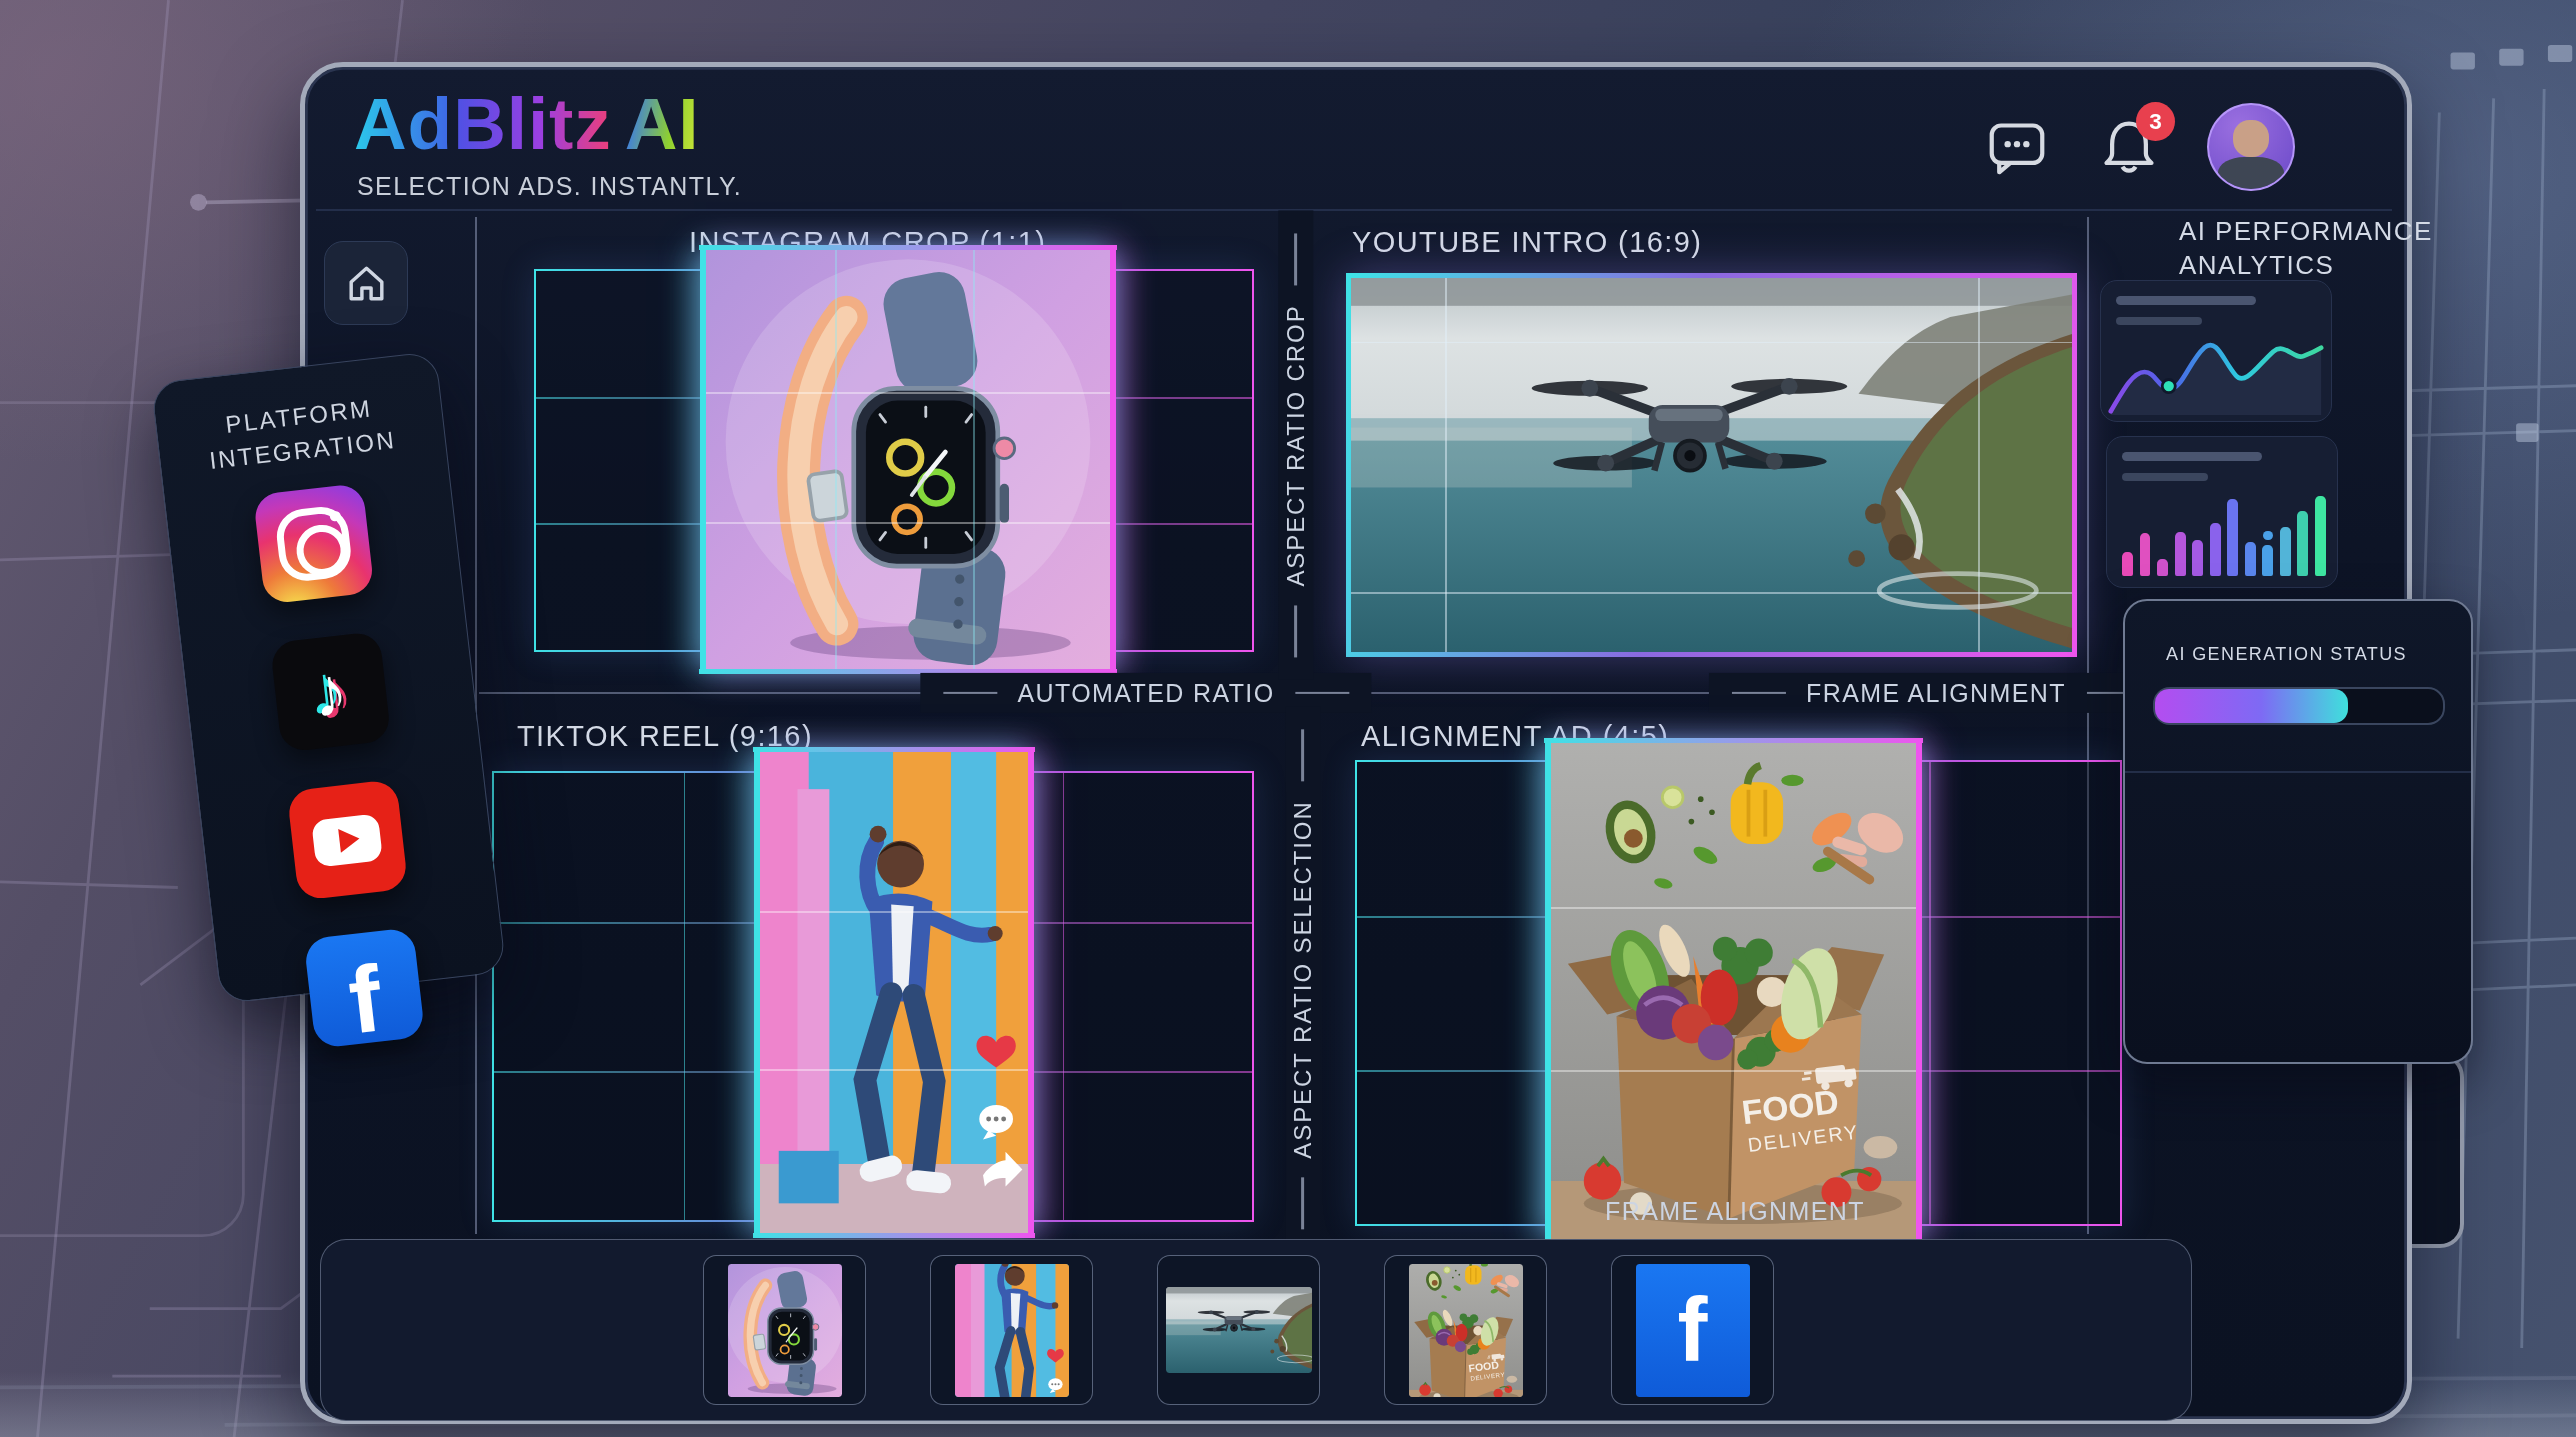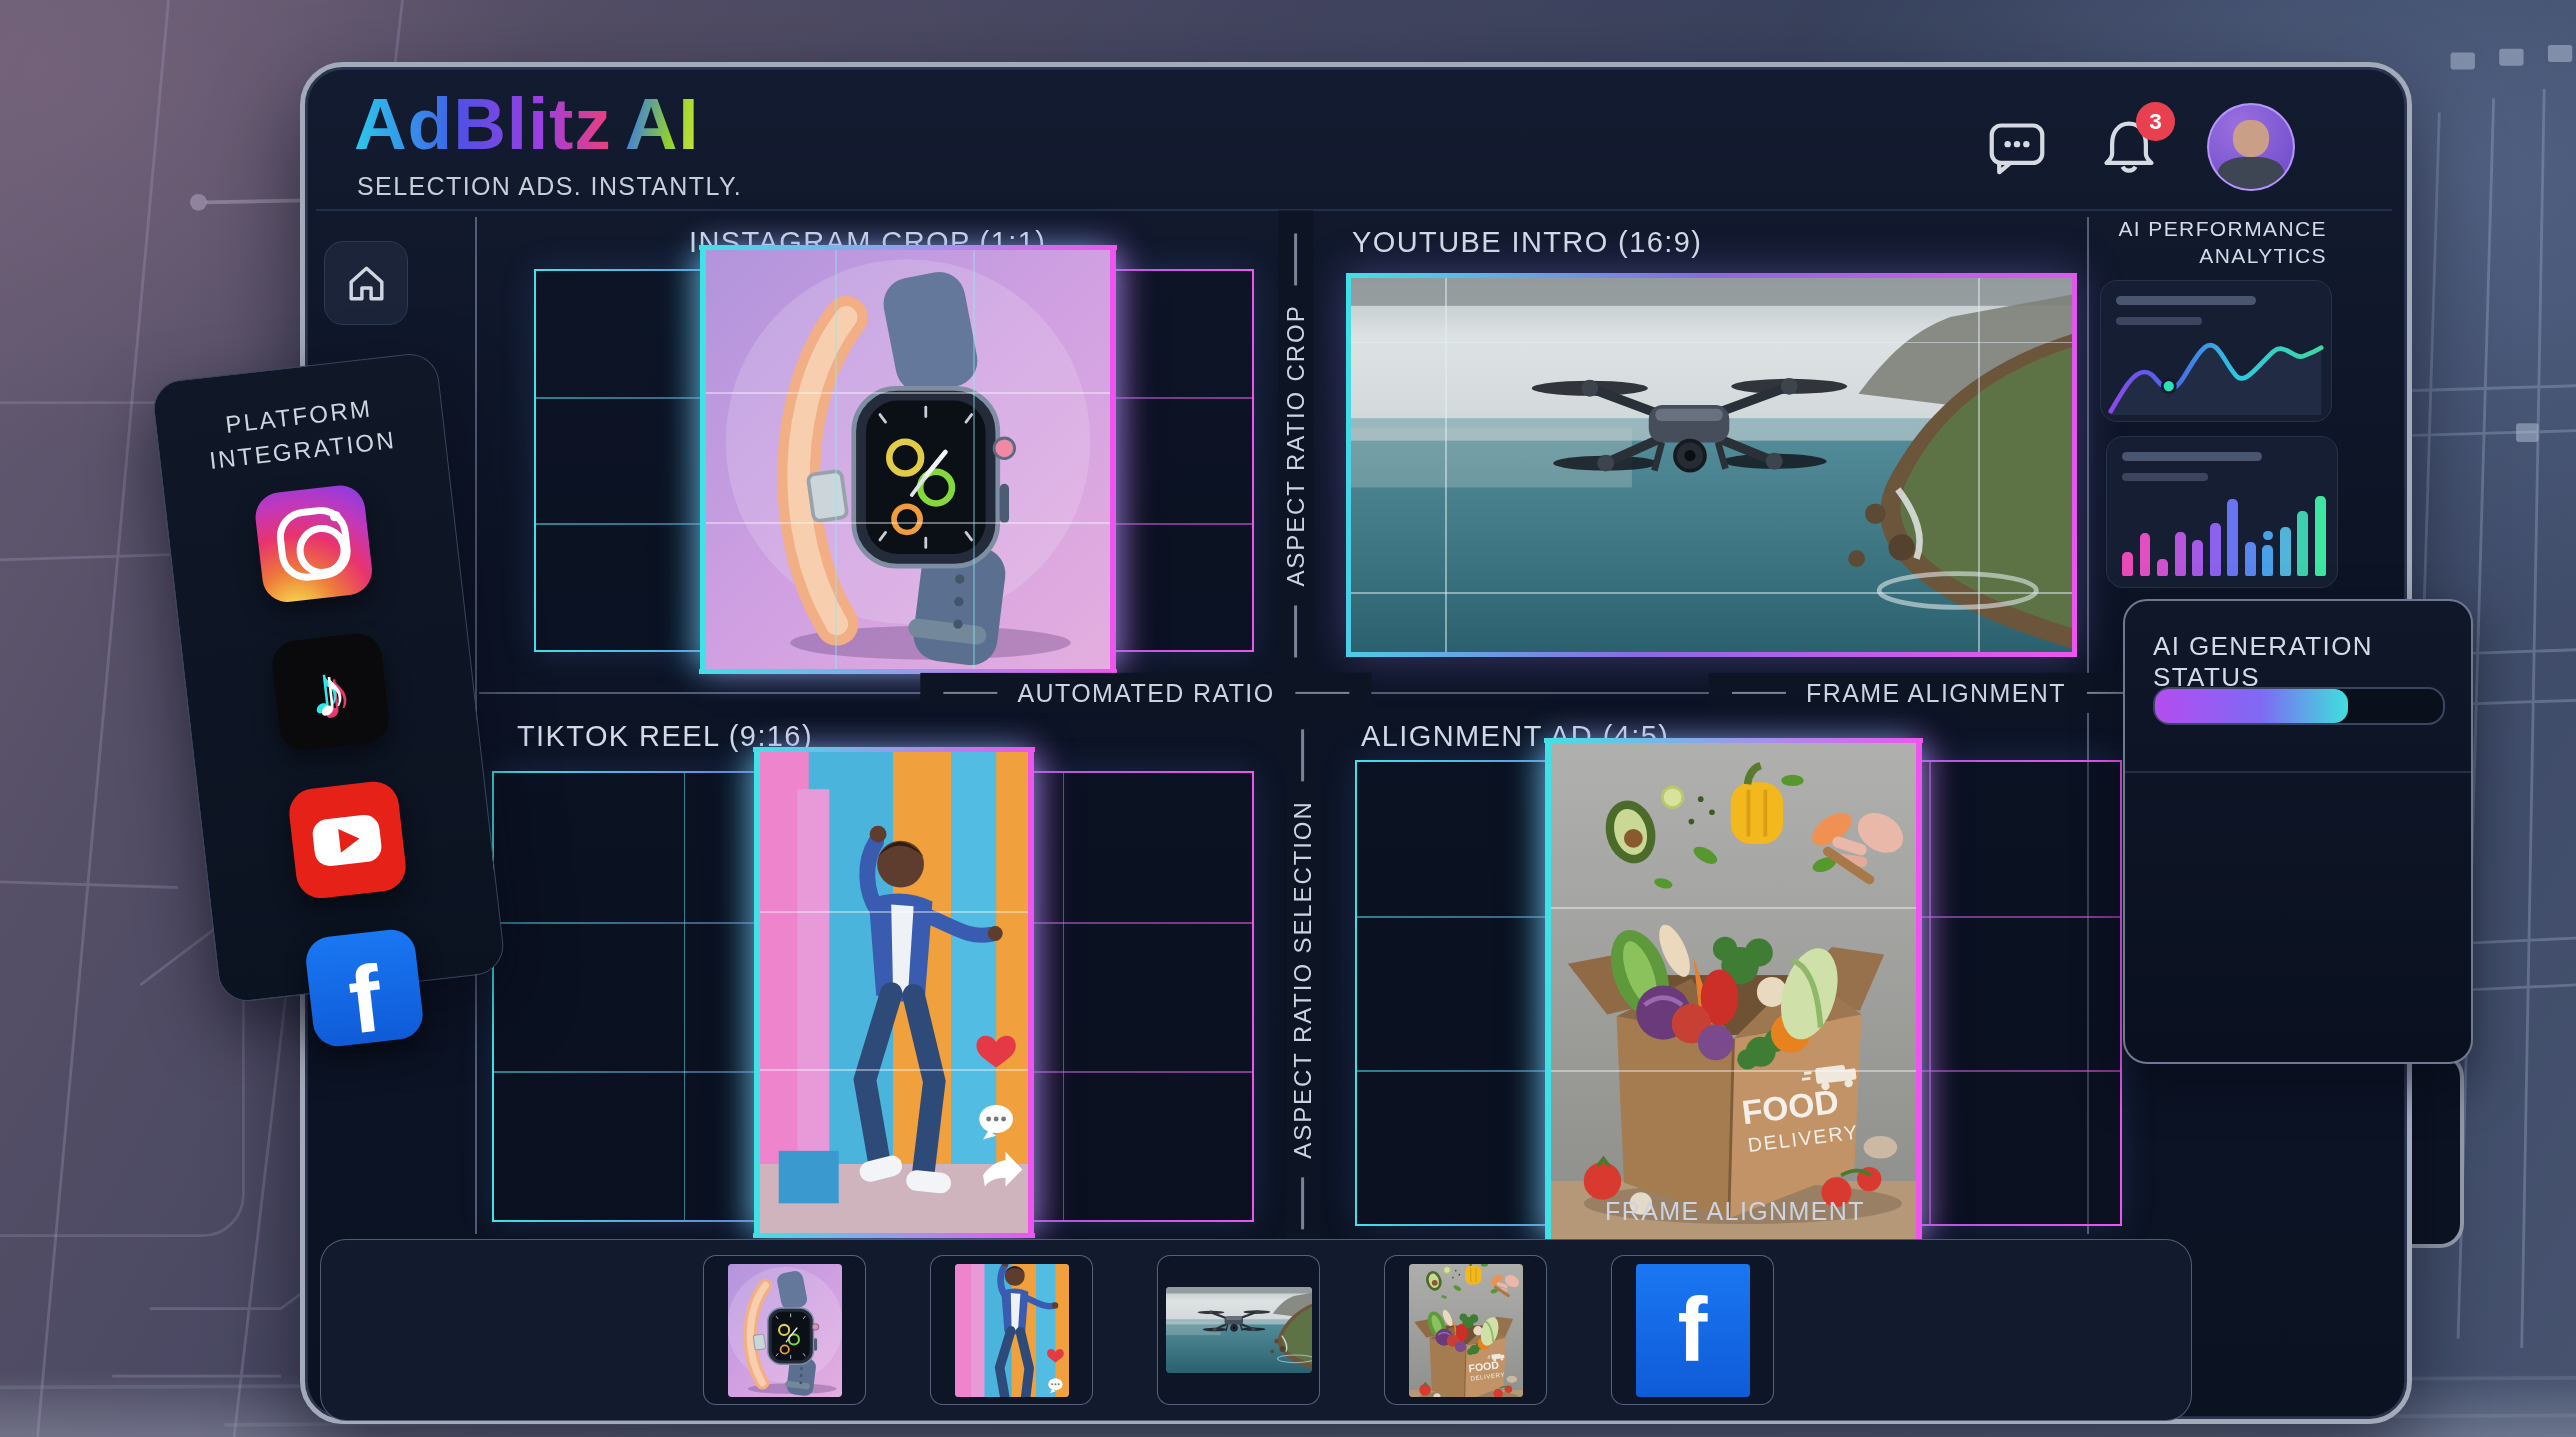--- a/index.html
+++ b/index.html
@@ -80,32 +80,32 @@
   .crop .edge.t{top:-4.7px;} .crop .edge.b{bottom:-4.7px;}
   .crop svg{position:absolute;inset:0;width:100%;height:100%;}
   .crop .ch{position:absolute;left:0;right:0;height:1.9px;background:rgba(255,255,255,.4);}
   .crop .cv{position:absolute;top:0;bottom:0;width:1.9px;background:rgba(140,235,245,.4);}
   .frame169{position:absolute;border:5.6px solid transparent;
       border-image:linear-gradient(100deg,var(--cyan),#8a6ae0 45%,var(--magenta)) 1;
       box-shadow:0 0 41px rgba(150,130,240,.35);overflow:hidden;cursor:grab;}
   .frame169 svg{position:absolute;inset:0;width:100%;height:100%;}
   .guide{position:absolute;background:rgba(225,240,250,.5);}
   
-  .rp-title{position:absolute;left:1751px;top:148px;width:271px;font-size:21px;color:var(--txt);letter-spacing:1.4px;line-height:1.3;text-align:right;}
+  .rp-title{position:absolute;left:1874px;top:148px;width:271px;font-size:26px;color:var(--txt);letter-spacing:1.4px;line-height:1.3;}
   .card{position:absolute;width:230px;border-radius:17px;background:#161e33;border:0.9px solid #27324e;}
   .skel{position:absolute;height:9.4px;border-radius:4.7px;background:#4a5570;}
   .skel.s2{background:#3b465e;}
   .bars{position:absolute;left:15px;right:11.2px;bottom:11.2px;top:54px;display:flex;align-items:flex-end;gap:6.6px;}
   .bar{flex:1;border-radius:4.7px 4.7px 1.9px 1.9px;position:relative;}
   .bar-dot{position:absolute;top:-14px;left:0;right:0;margin:auto;width:10.3px;height:8.4px;border-radius:4.7px;}
   
   .status{position:absolute;left:2123px;top:599px;width:346px;height:461px;border-radius:24px;
       background:linear-gradient(180deg,#0f1729,#0a101f);border:2.8px solid #6f7a92;
       box-shadow:0 20.6px 47px rgba(8,10,24,.5);}
-  .status h3{margin:0;position:absolute;left:28px;top:30px;font-size:26px;font-weight:normal;
+  .status h3{margin:13px;position:absolute;left:28px;top:30px;font-size:18px;font-weight:normal;
       color:var(--txt);letter-spacing:1.4px;}
   .pbar{position:absolute;left:28px;top:86px;width:288px;height:34px;border-radius:17px;
       background:#0a0f1c;border:2.8px solid #3a465f;}
   .pfill{height:100%;border-radius:14px;background:linear-gradient(90deg,#b44df0,#7e6af4 55%,#3fe0dc);}
   .status .sep{position:absolute;left:0;right:0;top:170px;height:1.9px;background:#232e48;}
   
   .strip{position:absolute;left:15px;top:1172px;width:1870px;height:180px;border-radius:26px;
       background:#121a2e;border:1.9px solid rgba(132,144,170,.55);}
   .strip-title{position:absolute;left:170px;top:49px;width:206px;font-size:29px;color:var(--txt);letter-spacing:0.9px;line-height:1.35;}
   .thumbs{position:absolute;left:382px;top:15px;display:flex;gap:64px;}

